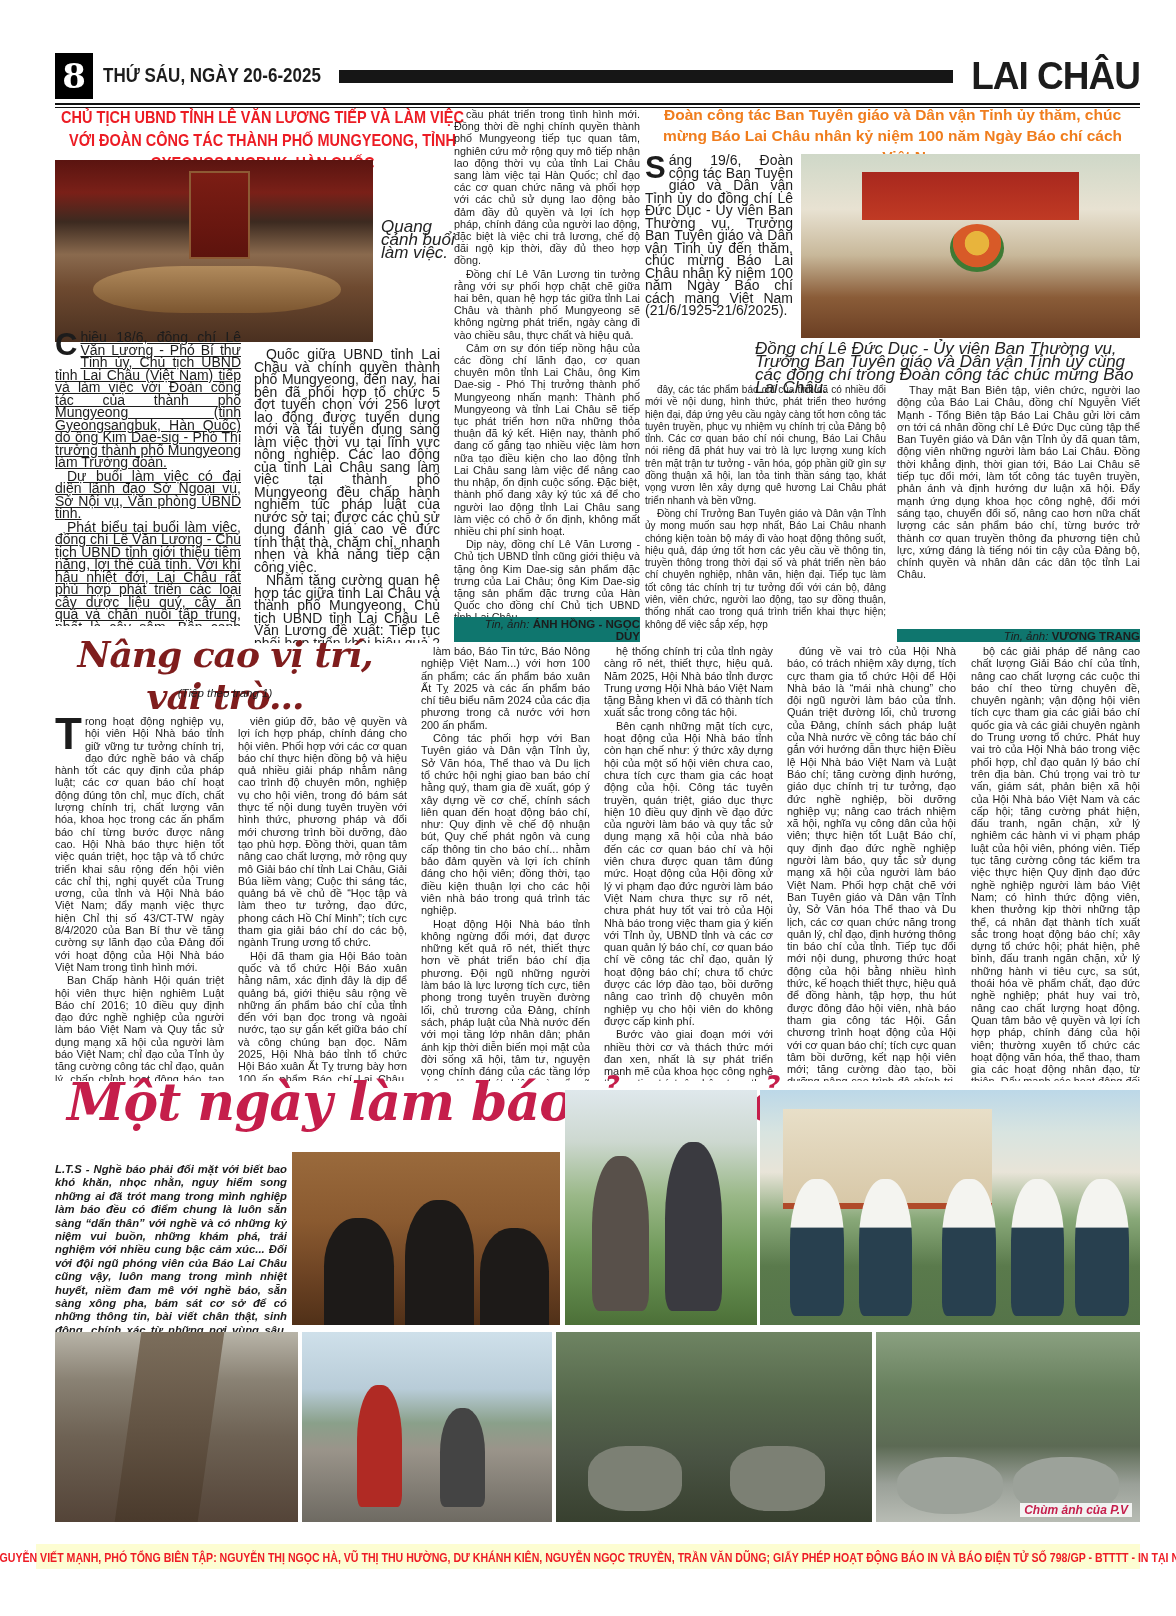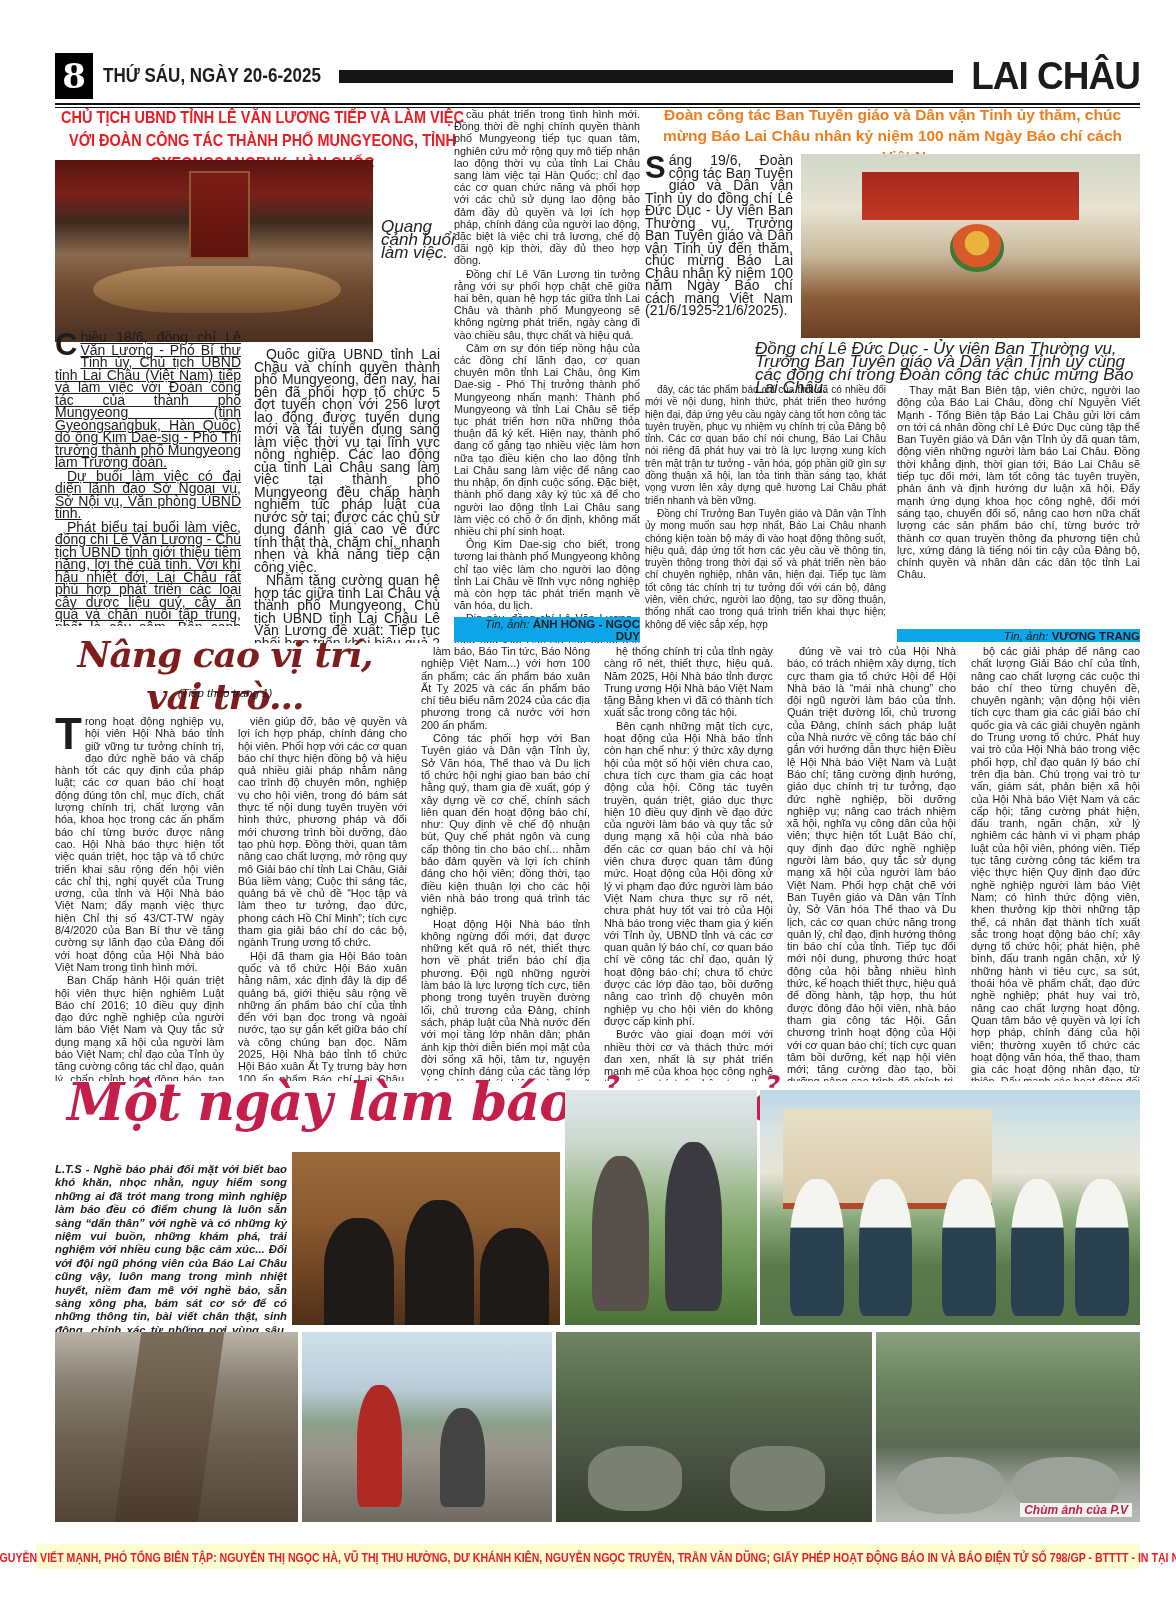--- a/index.html
+++ b/index.html
@@ -12,21 +12,21 @@
   .hdr .date{font-weight:bold;font-size:17px;letter-spacing:0px;white-space:nowrap;transform:scaleY(1.15);}
   .hdr .bar{flex:1;height:13px;background:#161616;margin:0 8px;}
   .hdr .mast{font-weight:bold;font-size:37px;letter-spacing:-1px;white-space:nowrap;transform:scaleY(1.05);}
   .hdr-rule{position:absolute;left:55px;top:103px;width:1085px;border-top:2px solid #111;}
   .hdr-rule2{position:absolute;left:55px;top:107px;width:1085px;border-top:1px solid #111;}
   
   .col{position:absolute;overflow:hidden;text-align:justify;font-size:14px;line-height:12.5px;}
   .col p{margin:0 0 1px 0;text-indent:12px;}
   .col p.lead{text-indent:0;}
   .lead::first-letter{float:left;font-size:31px;line-height:25px;padding:1px 3px 0 0;font-weight:bold;}
-  .byline{position:absolute;right:0;bottom:0;left:0;text-align:right;font-size:11.5px;background:#0ea5e9;padding-top:1px;}
+  .byline{position:absolute;right:0;bottom:0;left:0;text-align:right;font-size:11.5px;background:#0f766e;padding-top:1px;}
   .byline .lbl{font-style:italic;}
   .byline .nm{font-weight:bold;}
   .caption{font-style:italic;font-size:17px;line-height:13px;color:#222;}
   
   .a1{position:absolute;left:55px;top:112px;width:585px;height:531px;}
   .a1 .headline{position:absolute;left:0;top:-6px;width:415px;text-align:center;color:#ec1c24;
       font-weight:bold;font-size:14.5px;line-height:20px;transform:scaleY(1.15);transform-origin:top;}
   .a1 .photo{position:absolute;left:0;top:48px;width:318px;height:182px;}
   .a1 .pcap{position:absolute;left:326px;top:108px;width:88px;}
   .a1 .c1{left:0;top:219px;width:186px;height:295px;text-decoration:underline;}
@@ -120,21 +120,20 @@
       <div>
           <p>Quốc giữa UBND tỉnh Lai Châu và chính quyền thành phố Mungyeong, đến nay, hai bên đã phối hợp tổ chức 5 đợt tuyển chọn với 256 lượt lao động được tuyển dụng mới và tái tuyển dụng sang làm việc thời vụ tại lĩnh vực nông nghiệp. Các lao động của tỉnh Lai Châu sang làm việc tại thành phố Mungyeong đều chấp hành nghiêm túc pháp luật của nước sở tại; được các chủ sử dụng đánh giá cao về đức tính thật thà, chăm chỉ, nhanh nhẹn và khả năng tiếp cận công việc.</p>
           <p>Nhằm tăng cường quan hệ hợp tác giữa tỉnh Lai Châu và thành phố Mungyeong, Chủ tịch UBND tỉnh Lai Châu Lê Văn Lương đề xuất: Tiếp tục phối hợp triển khai hiệu quả 2 thỏa thuận đã ký kết; tăng cường triển khai hợp tác trên các lĩnh vực kinh tế, du lịch, văn hóa, nông nghiệp; nghiên cứu khả năng mở rộng nội dung hợp tác trong các lĩnh vực mới, phù hợp với tiềm năng, thế mạnh của mỗi địa phương và đáp ứng nhu</p>
         </div>
     </div>
     <div class="col c3">
       <div>
           <p>cầu phát triển trong tình hình mới. Đồng thời đề nghị chính quyền thành phố Mungyeong tiếp tục quan tâm, nghiên cứu mở rộng quy mô tiếp nhận lao động thời vụ của tỉnh Lai Châu sang làm việc tại Hàn Quốc; chỉ đạo các cơ quan chức năng và phối hợp với các chủ sử dụng lao động bảo đảm đầy đủ quyền và lợi ích hợp pháp, chính đáng của người lao động, đặc biệt là việc chi trả lương, chế độ đãi ngộ kịp thời, đầy đủ theo hợp đồng.</p>
           <p>Đồng chí Lê Văn Lương tin tưởng rằng với sự phối hợp chặt chẽ giữa hai bên, quan hệ hợp tác giữa tỉnh Lai Châu và thành phố Mungyeong sẽ không ngừng phát triển, ngày càng đi vào chiều sâu, thực chất và hiệu quả.</p>
           <p>Cảm ơn sự đón tiếp nồng hậu của các đồng chí lãnh đạo, cơ quan chuyên môn tỉnh Lai Châu, ông Kim Dae-sig - Phó Thị trưởng thành phố Mungyeong nhấn mạnh: Thành phố Mungyeong và tỉnh Lai Châu sẽ tiếp tục phát triển hơn nữa những thỏa thuận đã ký kết. Hiện nay, thành phố đang cố gắng tạo nhiều việc làm hơn nữa tạo điều kiện cho lao động tỉnh Lai Châu sang làm việc để nâng cao thu nhập, ổn định cuộc sống. Đặc biệt, thành phố đang xây ký túc xá để cho người lao động tỉnh Lai Châu sang làm việc có chỗ ở ổn định, không mất nhiều chi phí sinh hoạt.</p>
-          <p>Ông Kim Dae-sig cho biết, trong tương lai thành phố Mungyeong không chỉ tạo việc làm cho người lao động tỉnh Lai Châu về lĩnh vực nông nghiệp mà còn hợp tác phát triển mạnh về văn hóa, du lịch.</p>
           <p>Dịp này, đồng chí Lê Văn Lương - Chủ tịch UBND tỉnh cũng giới thiệu và tặng ông Kim Dae-sig sản phẩm đặc trưng của Lai Châu; ông Kim Dae-sig tặng sản phẩm đặc trưng của Hàn Quốc cho đồng chí Chủ tịch UBND tỉnh Lai Châu.</p>
         </div>
       <p class="byline">
         <span class="lbl">Tin, ảnh:</span>
         <span class="nm">ÁNH HỒNG - NGỌC DUY</span>
       </p>
     </div>
   </div>
 
   <div class="a2">

